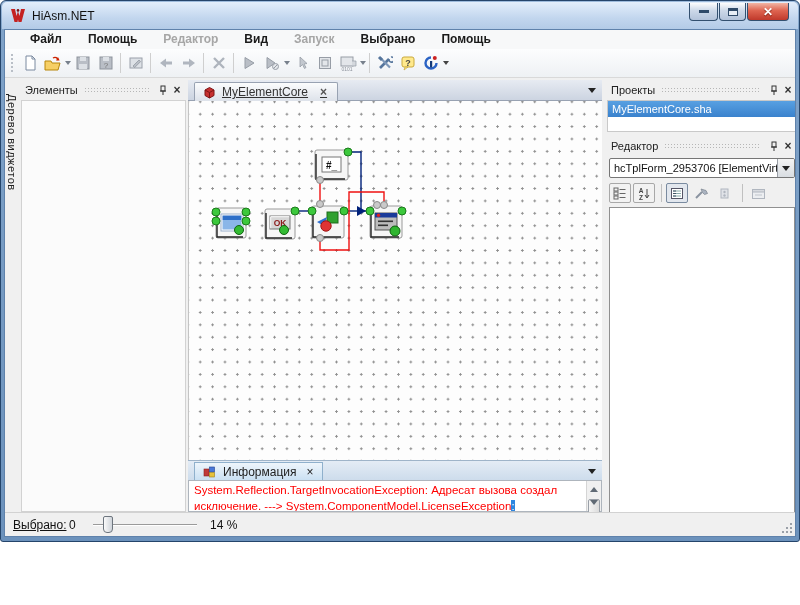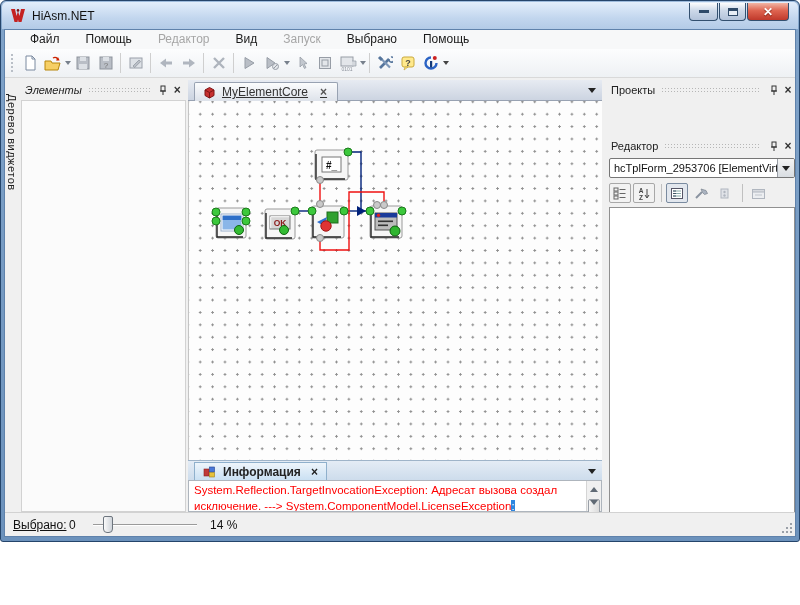--- a/index.html
+++ b/index.html
@@ -11,50 +11,50 @@
   .winbtns { position:absolute; top:1px; right:9px; display:flex; }
   .wbtn { height:18px; border:1px solid #33506f; border-top:none; display:flex; align-items:center; justify-content:center; margin-left:1px; }
   .wbtn.min { width:29px; border-radius:0 0 4px 4px; background:linear-gradient(#fdfdfd,#ccd8e8 45%,#b3c3da); }
   .wbtn.max { width:27px; border-radius:0 0 4px 4px; background:linear-gradient(#fdfdfd,#ccd8e8 45%,#b3c3da); }
   .wbtn.close { width:42px; border-radius:0 0 4px 4px; background:linear-gradient(#f2b5a4,#de6450 45%,#c0392b); color:#fff; font-weight:bold; font-size:12px; text-shadow:0 1px 1px #7a1608; }
   .glyph-min { width:10px; height:3px; background:#2f4a68; }
   .glyph-max { width:10px; height:8px; border:1px solid #2f4a68; border-top:3px solid #2f4a68; background:#e8eef6; }
   .client { position:absolute; left:3px; right:3px; top:28px; bottom:4px; background:#f0f0f0; border:1px solid #5f82ab; overflow:hidden; }
 
   .menubar { position:absolute; left:0; right:0; top:0; height:19px; background:#f7f8f9; display:flex; align-items:center; padding-left:12px; font-size:12px; color:#1a1a1a; }
-  .menu-item { padding:0 13px; line-height:19px; cursor:default; }
+  .menu-item { padding:0 13px; line-height:19px; cursor:default;font-weight:bold; }
   .menu-item.disabled { color:#a6a6a6; }
 
   .toolbar { position:absolute; left:0; right:0; top:19px; height:29px; background:linear-gradient(#fcfdfe,#eef1f4); border-bottom:1px solid #d9d9d9; display:flex; align-items:center; padding-left:2px; }
   .tgrip { width:5px; height:20px; margin:0 3px; background-image:radial-gradient(#b9bfc7 1px, transparent 1.1px); background-size:4px 4px; }
   .tbtn { width:23px; height:22px; display:flex; align-items:center; justify-content:center; }
   .tsep { width:1px; height:20px; background:#cfcfcf; margin:0 3px; }
   .caret { width:0; height:0; border-left:3px solid transparent; border-right:3px solid transparent; border-top:4px solid #77808c; margin-left:1px; }
   .caret.on { border-top-color:#444; }
 
   .vstrip { position:absolute; left:0; top:50px; width:14px; bottom:24px; background:#f0f0f0; }
   .vstrip span { position:absolute; top:14px; left:1px; writing-mode:vertical-rl; font-size:11px; color:#222; letter-spacing:0.5px; }
 
   .panel-header { height:20px; display:flex; align-items:center; font-size:11px; color:#222; padding:0 4px 0 6px; }
   .hgrip { flex:1; height:7px; margin:0 6px; background-image:radial-gradient(#b6b6b6 0.9px, transparent 1px); background-size:3px 3px; }
   .hbtn { width:14px; height:14px; display:flex; align-items:center; justify-content:center; color:#333; font-size:12px; font-weight:bold; }
 
-  .elements-panel { position:absolute; left:14px; width:169px; top:50px; bottom:24px;font-style:italic; }
+  .elements-panel { position:absolute; left:14px; width:169px; top:50px; bottom:24px; }
   .elements-body { position:absolute; left:2px; right:2px; top:20px; bottom:0; background:#fbfbfb; border:1px solid #d2d2d2; }
 
   .editor { position:absolute; left:183px; width:414px; top:50px; bottom:24px; }
   .tabstrip { position:absolute; left:0; right:0; top:0; height:21px; background:linear-gradient(#e7ebf2,#ccd4e1); border-bottom:1px solid #98a2b2; }
   .tab { position:absolute; left:6px; top:2px; height:19px; background:linear-gradient(#fbfcfd,#dde2ea); border:1px solid #98a2b2; border-bottom:none; border-radius:2px 2px 0 0; display:flex; align-items:center; padding:0 8px; font-size:12px; color:#333;text-decoration:underline; }
   .tab .tablabel { margin:0 10px 0 6px; }
   .tab .tabclose { color:#555; font-size:12px; font-weight:bold; padding:0 2px; }
   .strip-drop { position:absolute; right:6px; top:8px; width:0; height:0; border-left:4px solid transparent; border-right:4px solid transparent; border-top:5px solid #222; }
   .canvas { position:absolute; left:0; right:0; top:21px; height:359px; background:#fdfdfd; background-image:radial-gradient(circle,#8f8f8f 1px, transparent 1.2px); background-size:12.4px 12.4px; background-position:5px 7px; border-left:1px solid #c4c4c4; }
   .canvas svg { position:absolute; inset:0; }
 
-  .infostrip { position:absolute; left:0; right:0; top:380px; height:20px; background:linear-gradient(#e4ecf5,#cddcec); border-top:1px solid #9fb4c9;font-weight:bold; }
+  .infostrip { position:absolute; left:0; right:0; top:380px; height:20px; background:linear-gradient(#e4ecf5,#cddcec); border-top:1px solid #9fb4c9; }
   .infotab { position:absolute; left:6px; top:1px; height:19px; background:linear-gradient(#eef5fb,#c8dff2); border:1px solid #8fb0cc; border-bottom:none; display:flex; align-items:center; padding:0 8px; font-size:12px; color:#222; }
   .infotab .tablabel { margin:0 10px 0 7px; }
   .infobody { position:absolute; left:0; right:0; top:400px; bottom:0; background:#fff; border:1px solid #aeb5bd; font-size:11.5px; line-height:15.5px; }
   .infotext { position:absolute; left:0; top:0; right:15px; bottom:0; padding:2px 18px 0 5px; overflow:hidden; }
   .err { color:#ff0000; }
   .errsel { color:#fff; background:#2e86e0; }
   .vscroll { position:absolute; right:0; top:0; width:15px; bottom:0; background:#f0f0f0; border-left:1px solid #d5d5d5; }
   .sarrow { position:absolute; left:3px; width:0; height:0; border-left:4px solid transparent; border-right:4px solid transparent; }
   .sarrow.up { top:6px; border-bottom:5px solid #606a75; }
   .sarrow.down { bottom:6px; border-top:5px solid #606a75; }
@@ -370,20 +370,23 @@
         <span>Проекты</span>
         <span class="hgrip"></span>
         <span class="hbtn">
           <svg width="10" height="11">
               <rect x="3" y="1" width="4" height="5" fill="none" stroke="#333"></rect>
               <path d="M2 6 h6 M5 6 v4" stroke="#333"></path>
             </svg>
         </span>
         <span class="hbtn">×</span>
       </div>
+      <div class="projects-list">
+        <div class="project-item">MyElementCore.sha</div>
+      </div>
 
       <div class="panel-header props-header">
         <span>Редактор</span>
         <span class="hgrip"></span>
         <span class="hbtn">
           <svg width="10" height="11">
               <rect x="3" y="1" width="4" height="5" fill="none" stroke="#333"></rect>
               <path d="M2 6 h6 M5 6 v4" stroke="#333"></path>
             </svg>
         </span>

